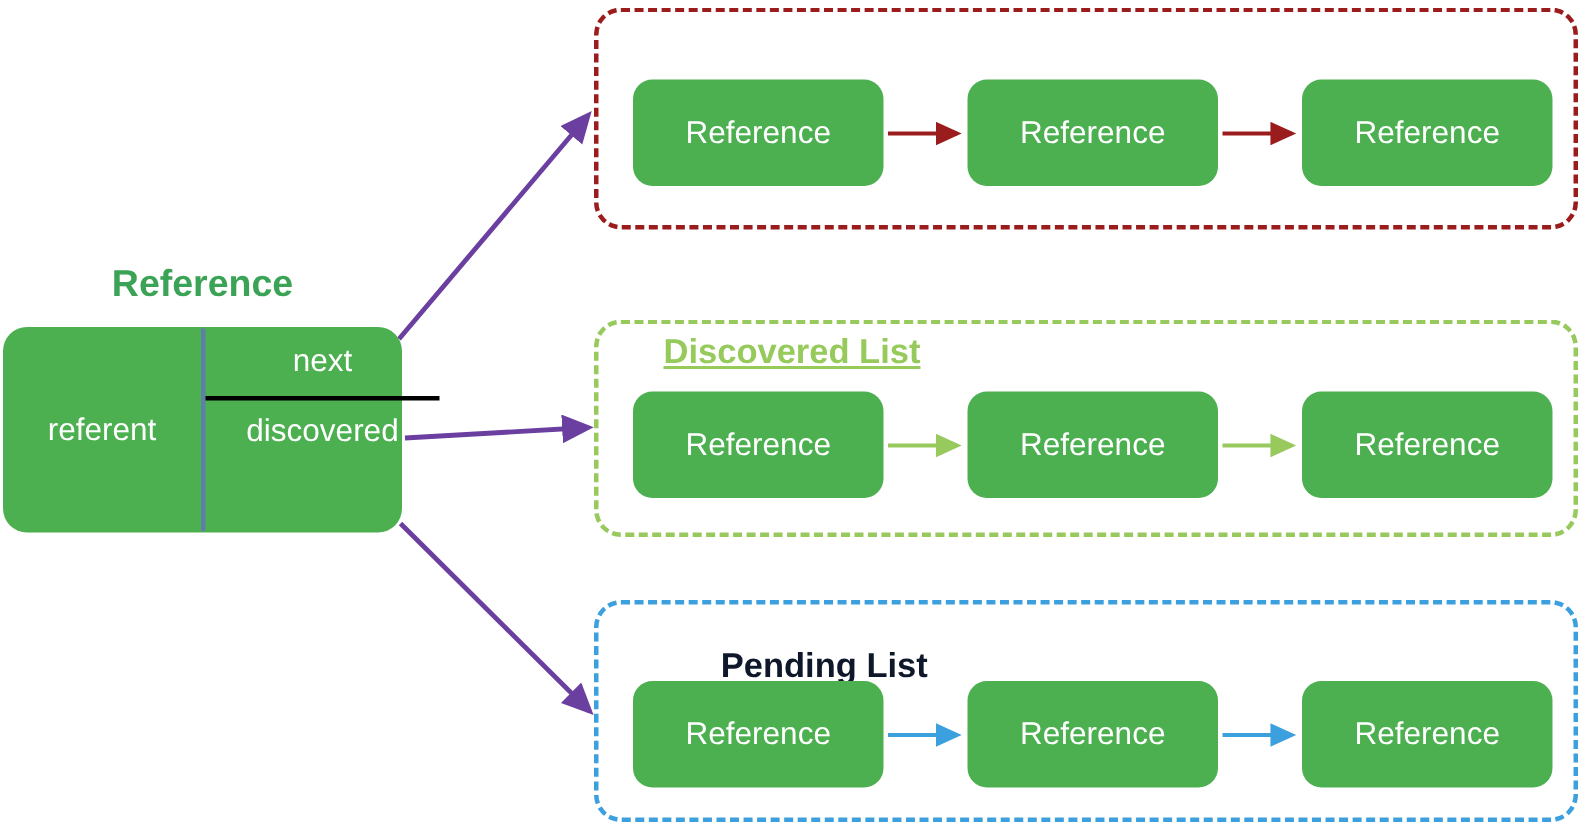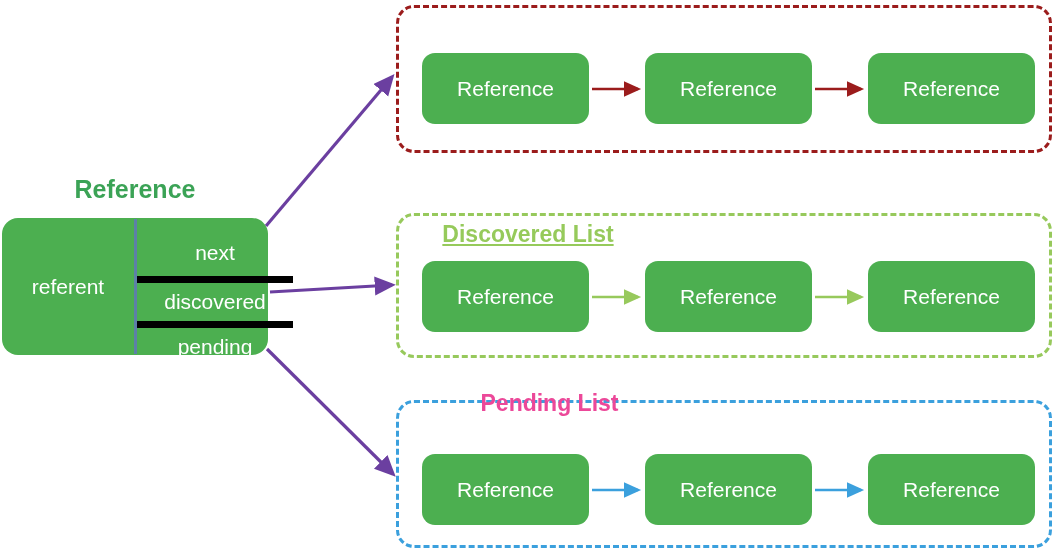--- a/index.html
+++ b/index.html
@@ -57,36 +57,36 @@
     position: absolute;
     left: 132px;
     top: 1px;
     width: 3px;
     height: 135px;
     background: #5d80a8;
   }
   .struct-right-col {
     position: absolute;
     left: 135px;
-    top: 12px;
+    top: 0px;
     width: 156px;
     height: 137px;
   }
   .struct-field {
     position: relative;
     height: 45.6px;
     display: flex;
     align-items: center;
     justify-content: center;
     color: #ffffff;
     font-size: 21px;
     box-sizing: border-box;
   }
   .struct-field + .struct-field {
-    border-top: 7px solid #000000;
+    border-top: 3px solid #000000;
   }
 
   
   .group {
     position: absolute;
     left: 396px;
     width: 656px;
     box-sizing: border-box;
     border-style: dashed;
     border-width: 3px;
@@ -100,21 +100,21 @@
     font-size: 23px;
     font-weight: 700;
   }
 
   #group-queue     { top: 5px;   height: 148px; border-color: #9b1c1c; }
   #group-discovered{ top: 213px; height: 145px; border-color: #97c95c; }
   #group-pending   { top: 400px; height: 148px; border-color: #3ba0dd; }
 
   #title-queue      { top: 12px;  color: #c2702a; }
   #title-discovered { top: 221px; color: #96ca5b; text-decoration: underline; }
-  #title-pending    { top: 390px; color: #ec4899; margin-left: 43px; }
+  #title-pending    { top: 430px; color: #0f172a; margin-left: 43px; }
 
   
   .node {
     position: absolute;
     height: 71px;
     background: #4caf50;
     border-radius: 13px;
     display: flex;
     align-items: center;
     justify-content: center;
@@ -180,21 +180,20 @@
   </svg>
 
   <div class="struct-title">Reference</div>
 
   <div class="struct-box">
     <div class="struct-left-cell">referent</div>
     <div class="struct-vdivider"></div>
     <div class="struct-right-col">
       <div class="struct-field">next</div>
       <div class="struct-field">discovered</div>
-      <div class="struct-field">pending</div>
     </div>
   </div>
 
   <div class="group" id="group-queue"></div>
   <div class="row row-queue">
     <div class="node n0">Reference</div>
     <div class="node n1">Reference</div>
     <div class="node n2">Reference</div>
   </div>
 

